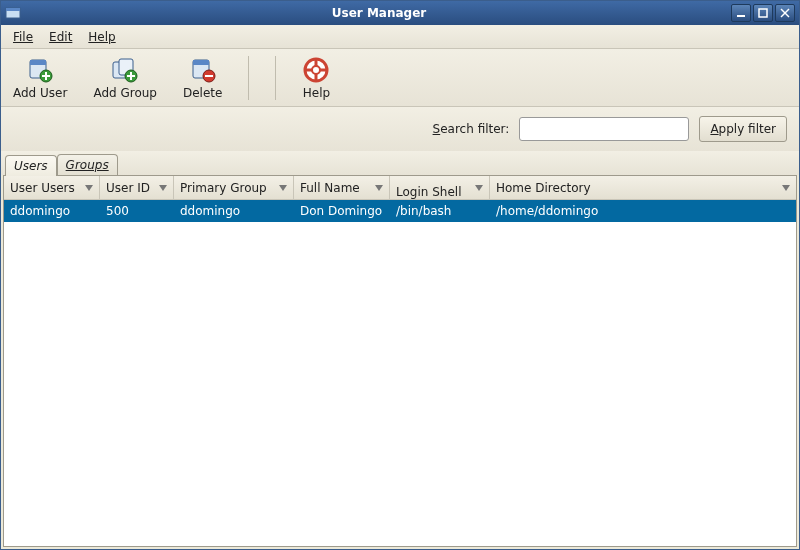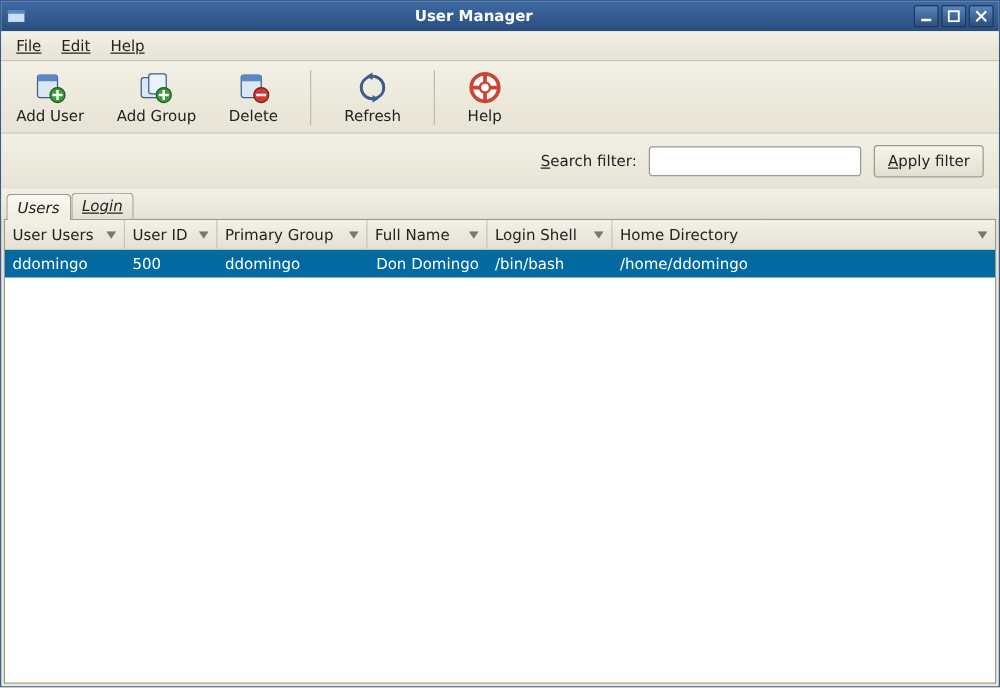--- a/index.html
+++ b/index.html
@@ -32,21 +32,21 @@
   .thead { display: flex; height: 24px; background: linear-gradient(to bottom,#f3f0e6,#e4e0d2); border-bottom: 1px solid #c9c5b8; }
   .th { display: flex; align-items: center; padding: 0 6px; border-right: 1px solid #c9c5b8; color: #222; position: relative; }
   .th:last-child { border-right: none; }
   .th .arrow { position: absolute; right: 6px; top: 50%; transform: translateY(-50%); }
   .arrow svg { display: block; }
   .tbody { flex: 1; overflow: auto; }
   .row { display: flex; height: 22px; align-items: center; }
   .row.selected { background: #0369a1; color: #fff; }
   .td { padding: 0 6px; overflow: hidden; white-space: nowrap; }
   .col1 { width: 96px; } .col2 { width: 74px; } .col3 { width: 120px; }
-  .col4 { width: 96px; text-align: center; } .col5 { width: 100px; } .col6 { flex: 1; }
+  .col4 { width: 96px; } .col5 { width: 100px; align-items: flex-end; } .col6 { flex: 1; }
 </style>
 </head>
 <body>
 
 <div class="window">
   <div class="titlebar">
     <span class="titlebar-icon">
       <svg width="16" height="16" viewBox="0 0 16 16">
           <rect x="1" y="3" width="14" height="10" fill="#c9dff3" stroke="#3b5e8c"></rect>
           <rect x="1" y="3" width="14" height="3" fill="#5a87c6"></rect>
@@ -109,31 +109,20 @@
         <svg width="28" height="28" viewBox="0 0 28 28">
             <rect x="4" y="4" width="16" height="18" rx="2" fill="#dbe7f3" stroke="#3b5e8c"></rect>
             <rect x="4" y="4" width="16" height="5" fill="#5a87c6"></rect>
             <circle cx="20" cy="20" r="6" fill="#d13a2f" stroke="#7a1d17"></circle>
             <line x1="16" y1="20" x2="24" y2="20" stroke="#fff" stroke-width="2"></line>
           </svg>
       </span>
       <span class="tool-label">Delete</span>
     </div>
     <div class="tool-sep"></div>
-    <div class="tool-btn">
-      <span class="tool-icon">
-        <svg width="28" height="28" viewBox="0 0 28 28">
-            <path d="M14 5 a9 9 0 1 1 -8.5 6" fill="none" stroke="#3b5e8c" stroke-width="2.2"></path>
-            <polygon points="14,2 14,8 9,5" fill="#3b5e8c"></polygon>
-            <path d="M14 23 a9 9 0 1 1 8.5 -6" fill="none" stroke="#3b5e8c" stroke-width="2.2"></path>
-            <polygon points="14,26 14,20 19,23" fill="#3b5e8c"></polygon>
-          </svg>
-      </span>
-      <span class="tool-label">Refresh</span>
-    </div>
     <div class="tool-sep"></div>
     <div class="tool-btn">
       <span class="tool-icon">
         <svg width="28" height="28" viewBox="0 0 28 28">
             <circle cx="14" cy="14" r="11" fill="#fff" stroke="#c43" stroke-width="3"></circle>
             <circle cx="14" cy="14" r="4" fill="#fff" stroke="#c43" stroke-width="2"></circle>
             <line x1="14" y1="3" x2="14" y2="10" stroke="#c43" stroke-width="3"></line>
             <line x1="14" y1="18" x2="14" y2="25" stroke="#c43" stroke-width="3"></line>
             <line x1="3" y1="14" x2="10" y2="14" stroke="#c43" stroke-width="3"></line>
             <line x1="18" y1="14" x2="25" y2="14" stroke="#c43" stroke-width="3"></line>
@@ -144,21 +133,21 @@
   </div>
 
   <div class="searchrow">
     <span class="search-label"><span class="ul">S</span><span>earch filter:</span></span>
     <input class="search-input" value="" style="">
     <button class="apply-btn"><span class="ul">A</span><span>pply filter</span></button>
   </div>
 
   <div class="tabstrip">
     <div class="tab active"><span>Users</span></div>
-    <div class="tab"><span class="ul">Login</span></div>
+    <div class="tab"><span class="ul">Groups</span></div>
   </div>
 
   <div class="table-wrap">
     <div class="thead">
       <div class="th col1">
           <span>User Users</span>
           <span class="arrow">
             <svg width="8" height="6">
               <polygon points="0,0 8,0 4,6" fill="#777"></polygon>
             </svg>

